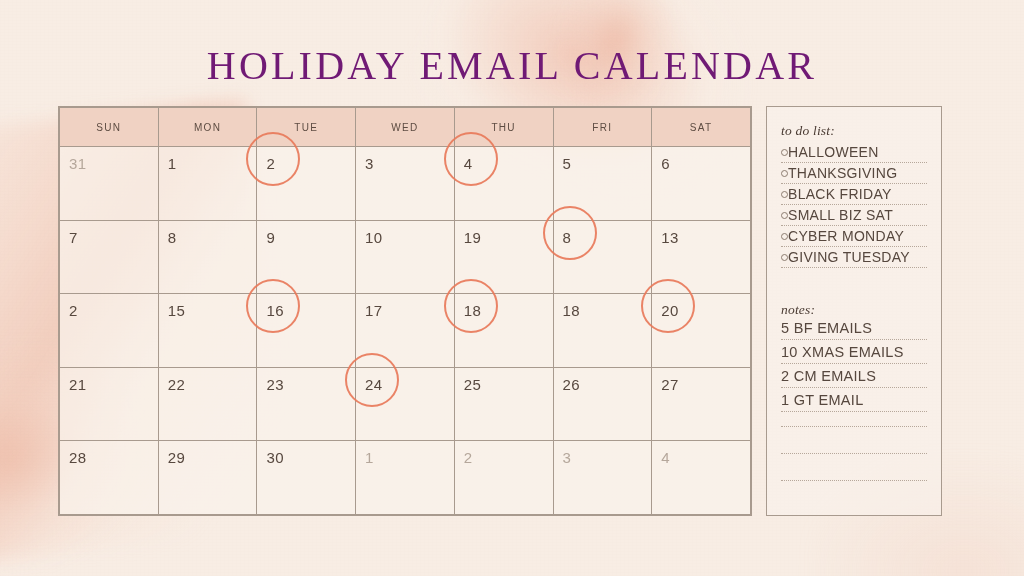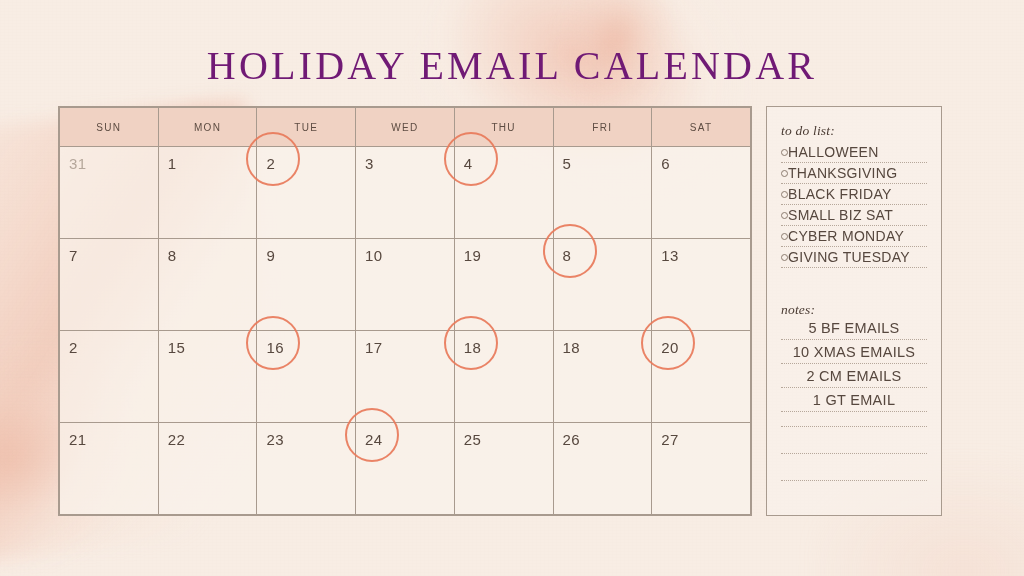--- a/index.html
+++ b/index.html
@@ -208,21 +208,20 @@
   .notes-heading {
     margin-top: 34px;
     margin-bottom: 1px;
   }
   .notes-list { list-style: none; }
   .note-row {
     border-bottom: 1px dotted #B6A79A;
     padding: 0 0 2px 0;
     margin-bottom: 3px;
     min-height: 18px;
-    text-align: center;
   }
   .note-label {
     font-size: 14.5px;
     letter-spacing: 0.3px;
     color: #56473E;
     white-space: nowrap;
   }
   .note-row.blank { margin-bottom: 15px; min-height: 12px; }
 </style>
 </head>
@@ -345,20 +344,43 @@
           <td>
             <span class="daynum">25</span>
           </td>
           <td>
             <span class="daynum">26</span>
           </td>
           <td>
             <span class="daynum">27</span>
           </td>
         </tr>
+        <tr>
+          <td>
+            <span class="daynum">28</span>
+          </td>
+          <td>
+            <span class="daynum">29</span>
+          </td>
+          <td>
+            <span class="daynum">30</span>
+          </td>
+          <td>
+            <span class="daynum muted">1</span>
+          </td>
+          <td>
+            <span class="daynum muted">2</span>
+          </td>
+          <td>
+            <span class="daynum muted">3</span>
+          </td>
+          <td>
+            <span class="daynum muted">4</span>
+          </td>
+        </tr>
       </tbody>
   </table>
 </div>
 
 <aside class="sidebar">
   <div class="panel-heading">to do list:</div>
   <ul class="todo-list" id="todo-list">
       <li class="todo-row">
         <span class="chk"></span>
         <span class="todo-label">HALLOWEEN</span>

